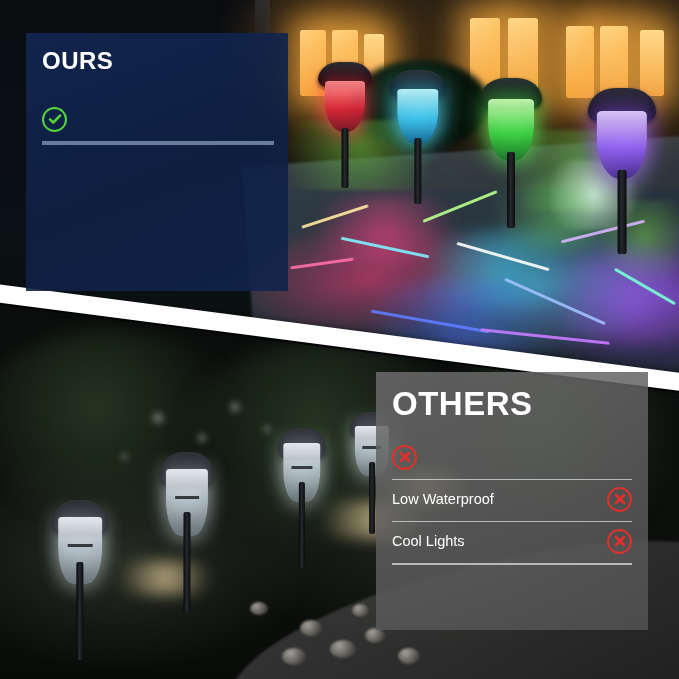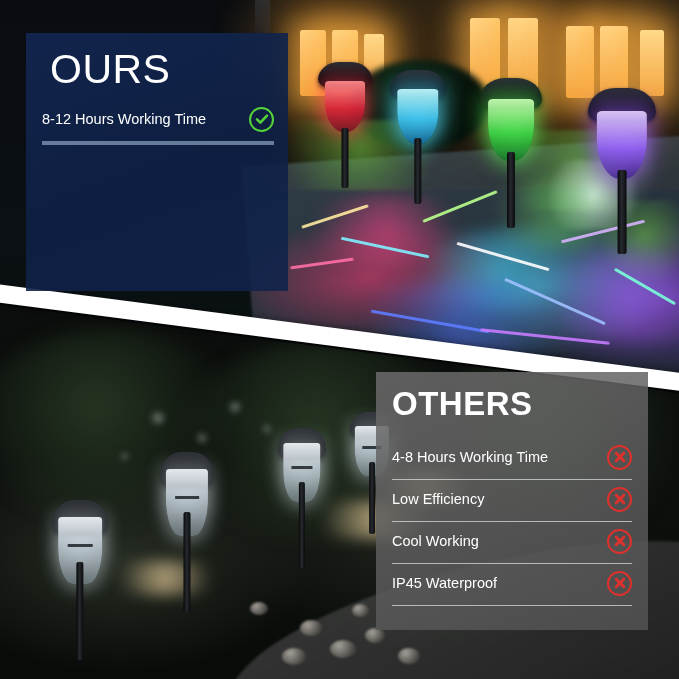--- a/index.html
+++ b/index.html
@@ -94,21 +94,21 @@
   .lampw .shadew{position:absolute;left:50%;transform:translateX(-50%);
     width:78%;height:42%;border-radius:8% 8% 34% 34%/5% 5% 54% 54%;
     background:linear-gradient(180deg, rgba(245,250,255,.92), rgba(205,218,228,.78) 45%, rgba(150,165,175,.62));
     box-shadow:0 0 16px 6px rgba(230,240,250,.35);}
   .lampw .bandw{position:absolute;left:50%;transform:translateX(-50%);
     height:3px;background:rgba(30,34,38,.85);}
 
   
   #ours-panel{position:absolute;left:26px;top:33px;width:262px;height:258px;
     background:linear-gradient(160deg, rgba(18,38,80,.93) 0%, rgba(14,32,70,.90) 55%, rgba(16,35,76,.88) 100%);}
-  #ours-panel .title{position:absolute;left:24px;top:16px;font-size:41px;font-weight:normal;
+  #ours-panel .title{position:absolute;left:16px;top:16px;font-size:24px;font-weight:bold;
     color:#ffffff;letter-spacing:.5px;line-height:1;}
   #ours-list{position:absolute;left:16px;top:67px;width:232px;}
 
   
   #others-panel{position:absolute;left:376px;top:372px;width:272px;height:258px;
     background:linear-gradient(160deg, rgba(106,106,106,.86) 0%, rgba(92,92,92,.84) 55%, rgba(84,84,84,.82) 100%);}
   #others-panel .title{position:absolute;left:16px;top:15px;font-size:33px;font-weight:bold;
     color:#ffffff;letter-spacing:.5px;line-height:1;}
   #others-list{position:absolute;left:16px;top:66px;width:240px;}
 
@@ -256,69 +256,59 @@
       <div class="pole" style="top:50px;height:72px;"></div>
     </div>
   </div>
 
   <div id="divider"></div>
 
   <div id="ours-panel">
     <div class="title">OURS</div>
     <div id="ours-list">
         <div class="frow">
-          <div class="flabel">8-12 Hours Working Time</div>
           <div class="mark ok">
             <svg width="16" height="16" viewBox="0 0 16 16" aria-hidden="true">
               <path d="M3 8.4 L6.3 11.6 L13 4.6" fill="none" stroke="#55d43a" stroke-width="2.6" stroke-linecap="round" stroke-linejoin="round"></path>
             </svg>
           </div>
         </div>
         <div class="divline"></div>
         <div class="divline"></div>
         <div class="divline"></div>
         <div class="divline"></div>
       </div>
   </div>
 
   <div id="others-panel">
     <div class="title">OTHERS</div>
     <div id="others-list">
         <div class="frow">
-          <div class="flabel">4-8 Hours Working Time</div>
           <div class="mark no">
             <svg width="14" height="14" viewBox="0 0 14 14" aria-hidden="true">
               <path d="M3.2 3.2 L10.8 10.8 M10.8 3.2 L3.2 10.8" fill="none" stroke="#e0302c" stroke-width="3" stroke-linecap="round"></path>
             </svg>
           </div>
         </div>
         <div class="divline"></div>
         <div class="frow">
-          <div class="flabel">Low Efficiency</div>
+          <div class="flabel">Low Waterproof</div>
           <div class="mark no">
             <svg width="14" height="14" viewBox="0 0 14 14" aria-hidden="true">
               <path d="M3.2 3.2 L10.8 10.8 M10.8 3.2 L3.2 10.8" fill="none" stroke="#e0302c" stroke-width="3" stroke-linecap="round"></path>
             </svg>
           </div>
         </div>
         <div class="divline"></div>
         <div class="frow">
-          <div class="flabel">Cool Working</div>
+          <div class="flabel">Cool Lights</div>
           <div class="mark no">
             <svg width="14" height="14" viewBox="0 0 14 14" aria-hidden="true">
               <path d="M3.2 3.2 L10.8 10.8 M10.8 3.2 L3.2 10.8" fill="none" stroke="#e0302c" stroke-width="3" stroke-linecap="round"></path>
             </svg>
           </div>
         </div>
         <div class="divline"></div>
-        <div class="frow">
-          <div class="flabel">IP45 Waterproof</div>
-          <div class="mark no">
-            <svg width="14" height="14" viewBox="0 0 14 14" aria-hidden="true">
-              <path d="M3.2 3.2 L10.8 10.8 M10.8 3.2 L3.2 10.8" fill="none" stroke="#e0302c" stroke-width="3" stroke-linecap="round"></path>
-            </svg>
-          </div>
-        </div>
         <div class="divline"></div>
       </div>
   </div>
 
 </div>
 
 </body></html>

